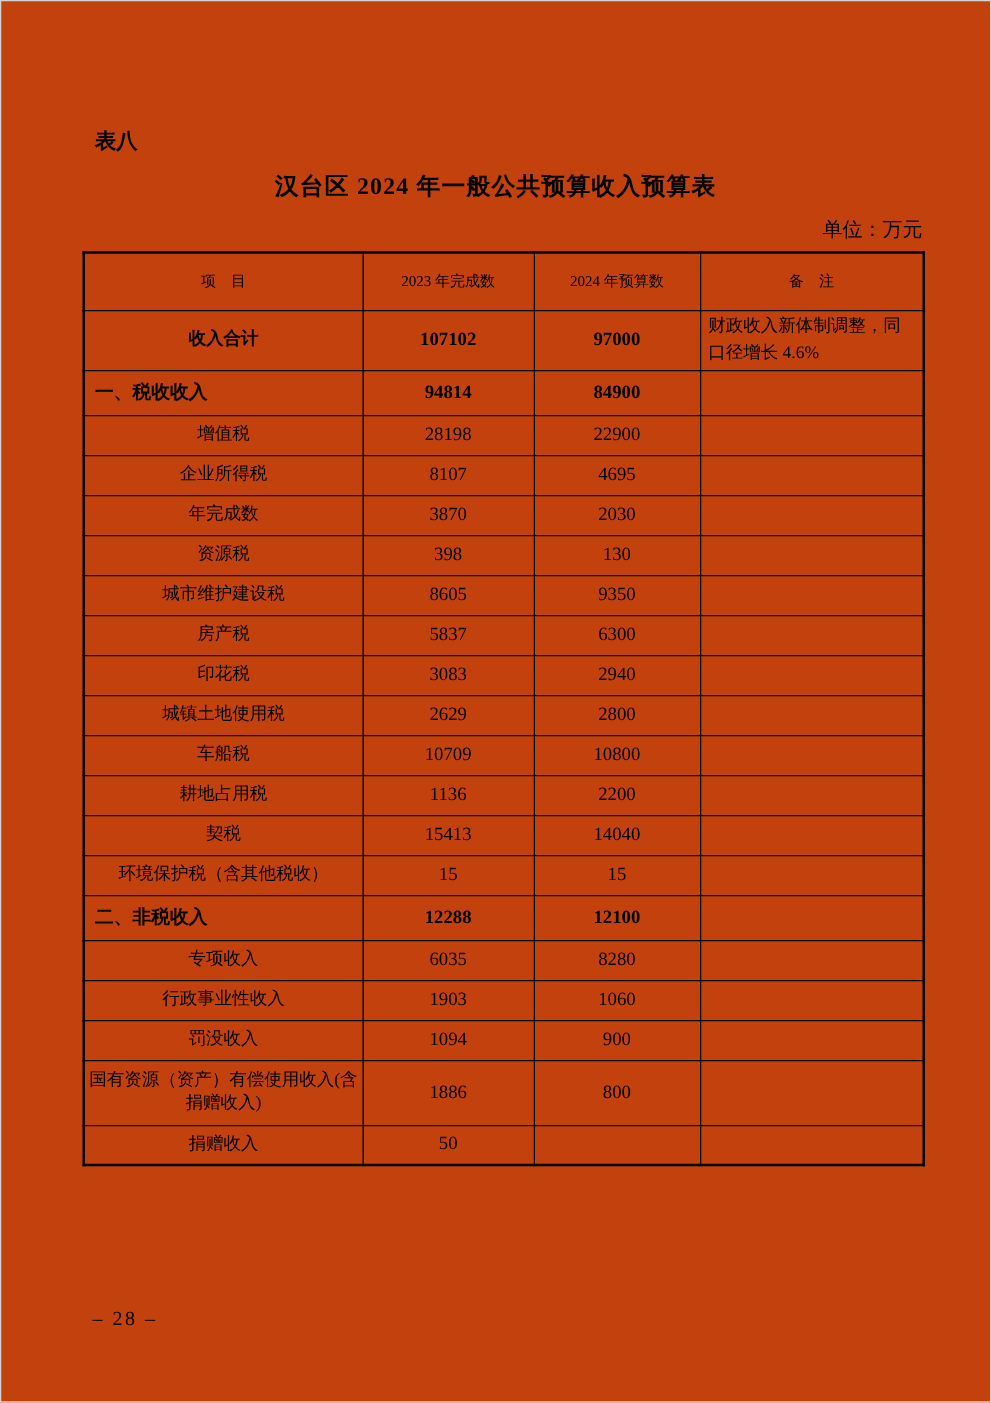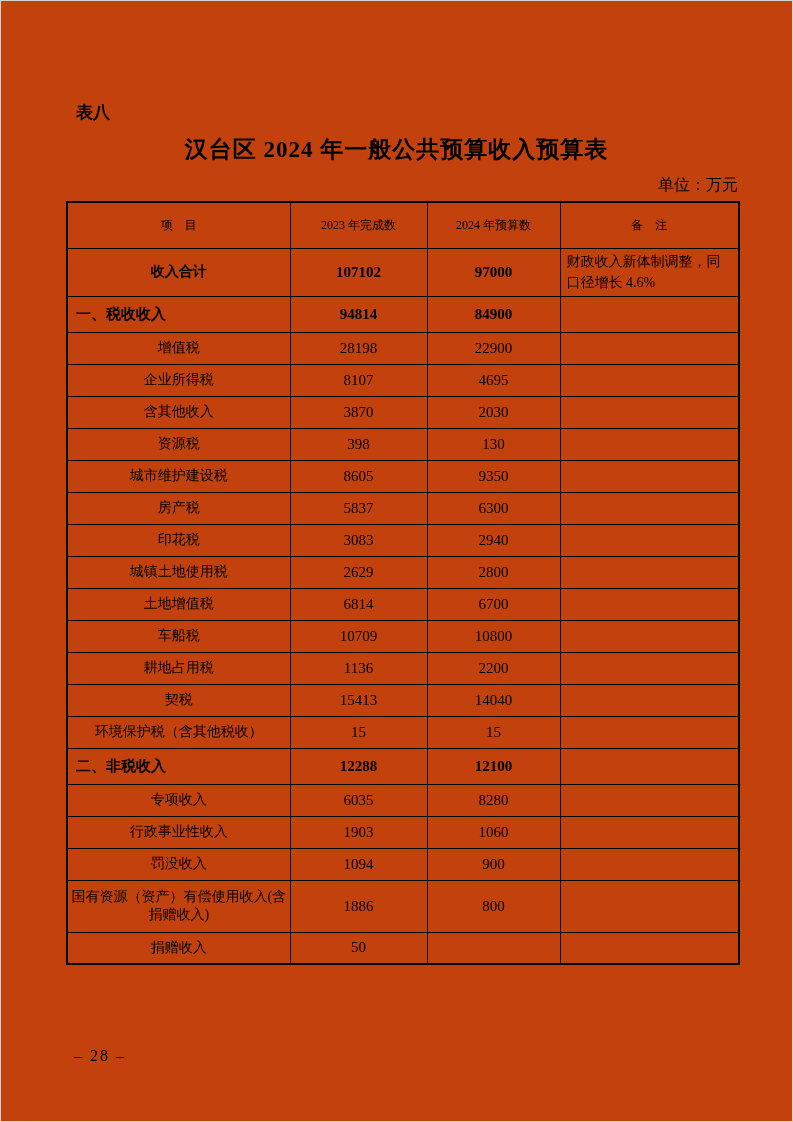--- a/index.html
+++ b/index.html
@@ -19,21 +19,21 @@
   .table-label {
     margin: 100px 0 0 75px;
     font-family: "Liberation Sans", "DejaVu Sans", sans-serif;
     font-weight: bold;
     font-size: 17px;
     line-height: 24px;
   }
   .doc-title {
     margin-top: 8px;
     text-align: center;
-    font-size: 23px;
+    font-size: 19px;
     font-weight: bold;
     letter-spacing: 1px;
     line-height: 34px;
   }
   .unit-note {
     width: 672px;
     margin: 8px 0 6px 65px;
     text-align: right;
     font-size: 16px;
     line-height: 20px;
@@ -124,21 +124,21 @@
           <td class="col-num">22900</td>
           <td class="col-note"></td>
         </tr>
         <tr class="row-normal">
           <td class="col-item">企业所得税</td>
           <td class="col-num">8107</td>
           <td class="col-num">4695</td>
           <td class="col-note"></td>
         </tr>
         <tr class="row-normal">
-          <td class="col-item">含其他收入</td>
+          <td class="col-item">年完成数</td>
           <td class="col-num">3870</td>
           <td class="col-num">2030</td>
           <td class="col-note"></td>
         </tr>
         <tr class="row-normal">
           <td class="col-item">资源税</td>
           <td class="col-num">398</td>
           <td class="col-num">130</td>
           <td class="col-note"></td>
         </tr>
@@ -157,26 +157,20 @@
         <tr class="row-normal">
           <td class="col-item">印花税</td>
           <td class="col-num">3083</td>
           <td class="col-num">2940</td>
           <td class="col-note"></td>
         </tr>
         <tr class="row-normal">
           <td class="col-item">城镇土地使用税</td>
           <td class="col-num">2629</td>
           <td class="col-num">2800</td>
-          <td class="col-note"></td>
-        </tr>
-        <tr class="row-normal">
-          <td class="col-item">土地增值税</td>
-          <td class="col-num">6814</td>
-          <td class="col-num">6700</td>
           <td class="col-note"></td>
         </tr>
         <tr class="row-normal">
           <td class="col-item">车船税</td>
           <td class="col-num">10709</td>
           <td class="col-num">10800</td>
           <td class="col-note"></td>
         </tr>
         <tr class="row-normal">
           <td class="col-item">耕地占用税</td>

